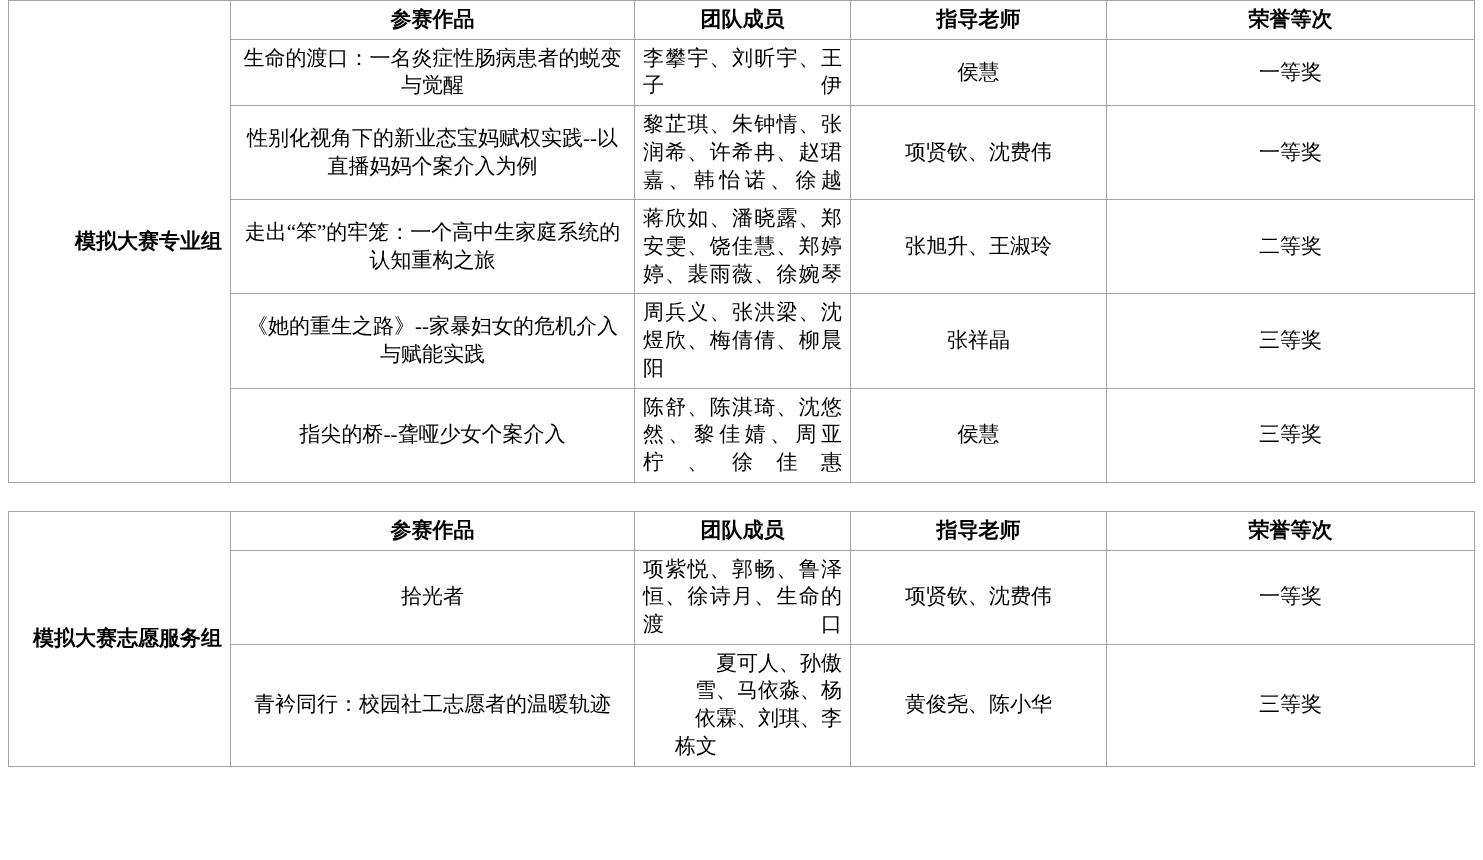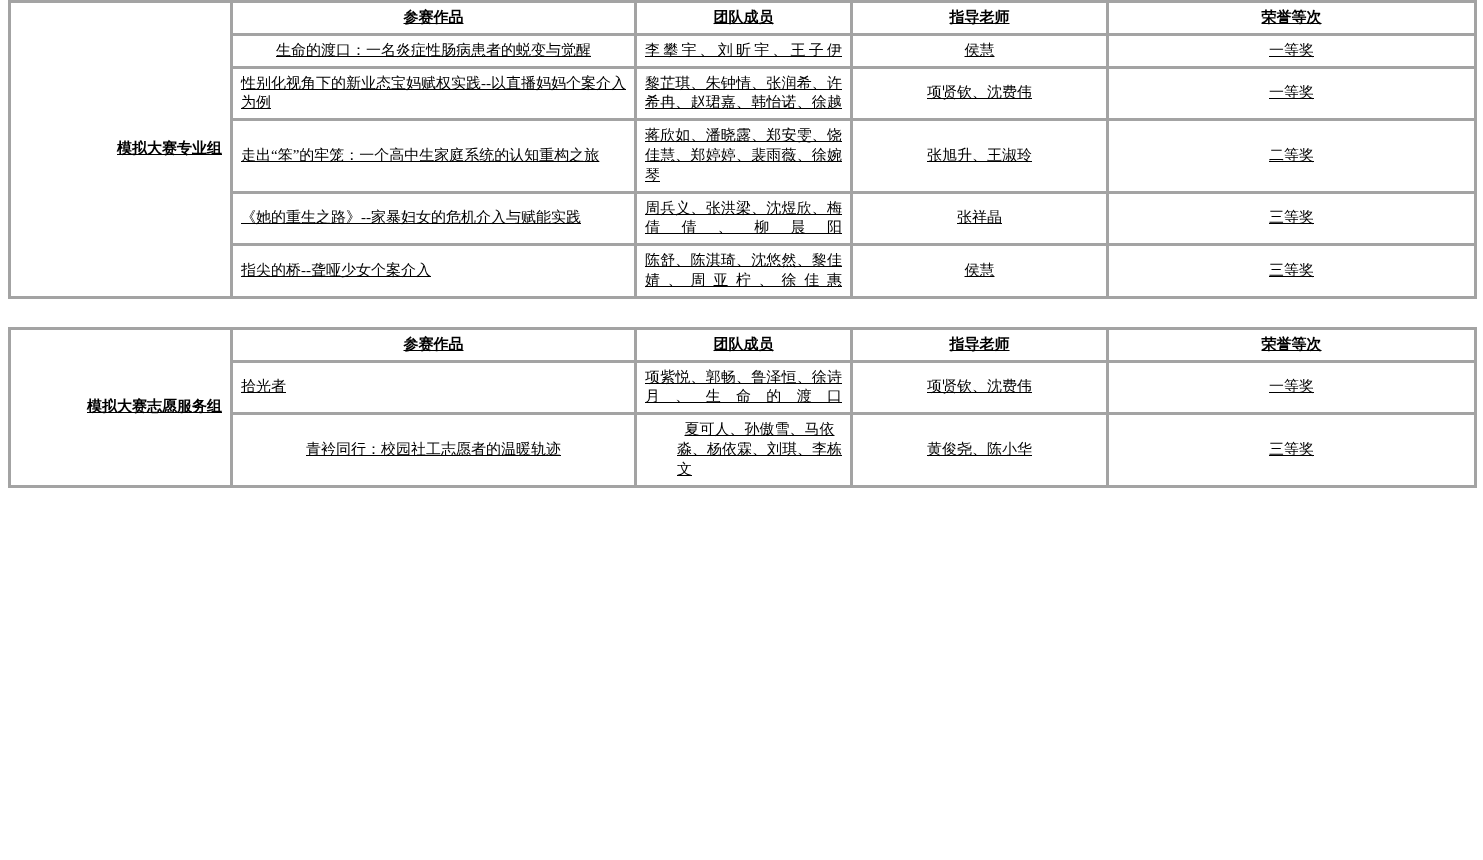--- a/index.html
+++ b/index.html
@@ -21,56 +21,56 @@
     padding: 0;
     box-sizing: border-box;
   }
   table.award-table {
     border-collapse: collapse;
     table-layout: fixed;
     width: 1466px;
     margin-left: 8px;
   }
   table.award-table td {
-    border: 3px solid #a3a3a3;
+    border: 1px solid #a3a3a3;
     padding: 5px 8px;
     vertical-align: middle;
-    font-size: 15px;
+    font-size: 21px;
     line-height: 1.32;
-    text-decoration: underline;
   }
   .col-group  { width: 222px; }
   .col-work   { width: 404px; }
   .col-team   { width: 216px; }
   .col-teacher{ width: 256px; }
   .col-honor  { width: 368px; }
 
   .group-cell {
     text-align: right;
     font-weight: bold;
     font-size: 21px;
     margin-left: 25px;
   }
   .head-cell {
     text-align: center;
     font-weight: bold;
     font-size: 21px;
   }
   .work-cell {
+    text-align: center;
   }
   .work-cell.left {
     text-align: center;
   }
   .team-cell {
     text-align: justify;
     text-align-last: justify;
     margin-top: 45px;
   }
   .team-cell.plain {
-    text-align: center;
+    text-align: right;
     text-align-last: left;
     padding-left: 40px;
   }
   .center-cell {
     text-align: center;
     margin-left: 28px;
   }
   .spacer {
     height: 28px;
   }

